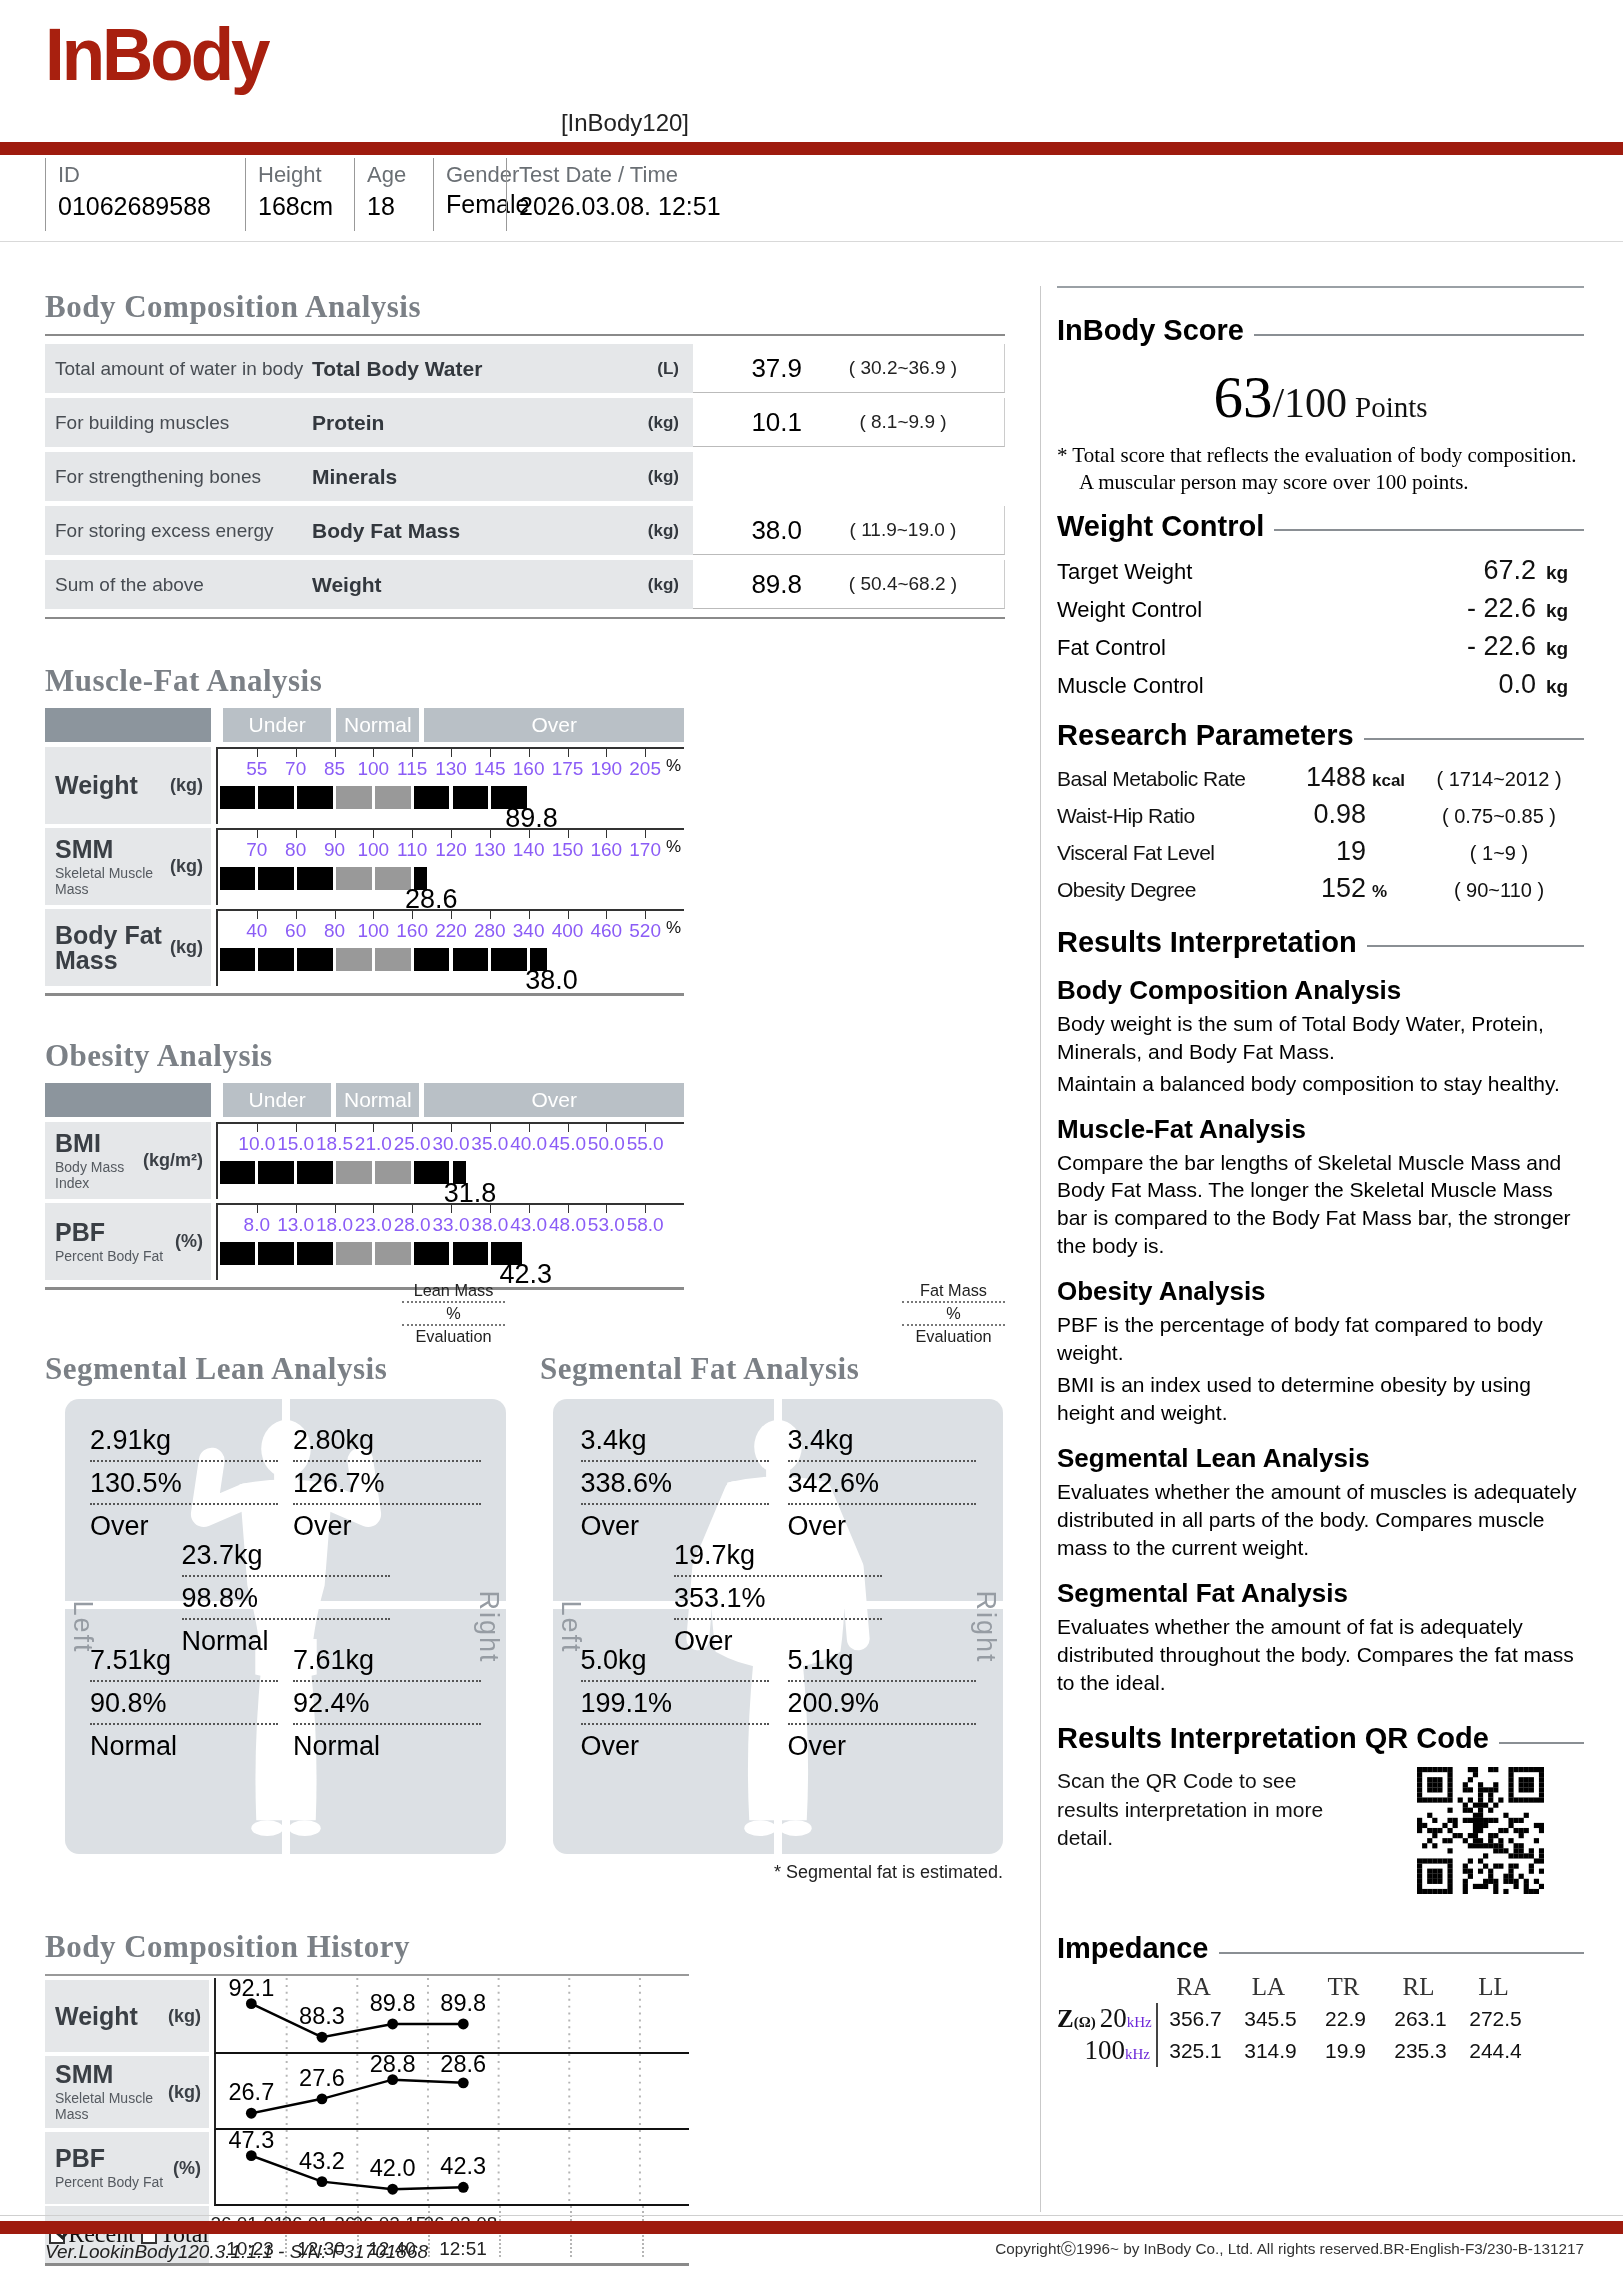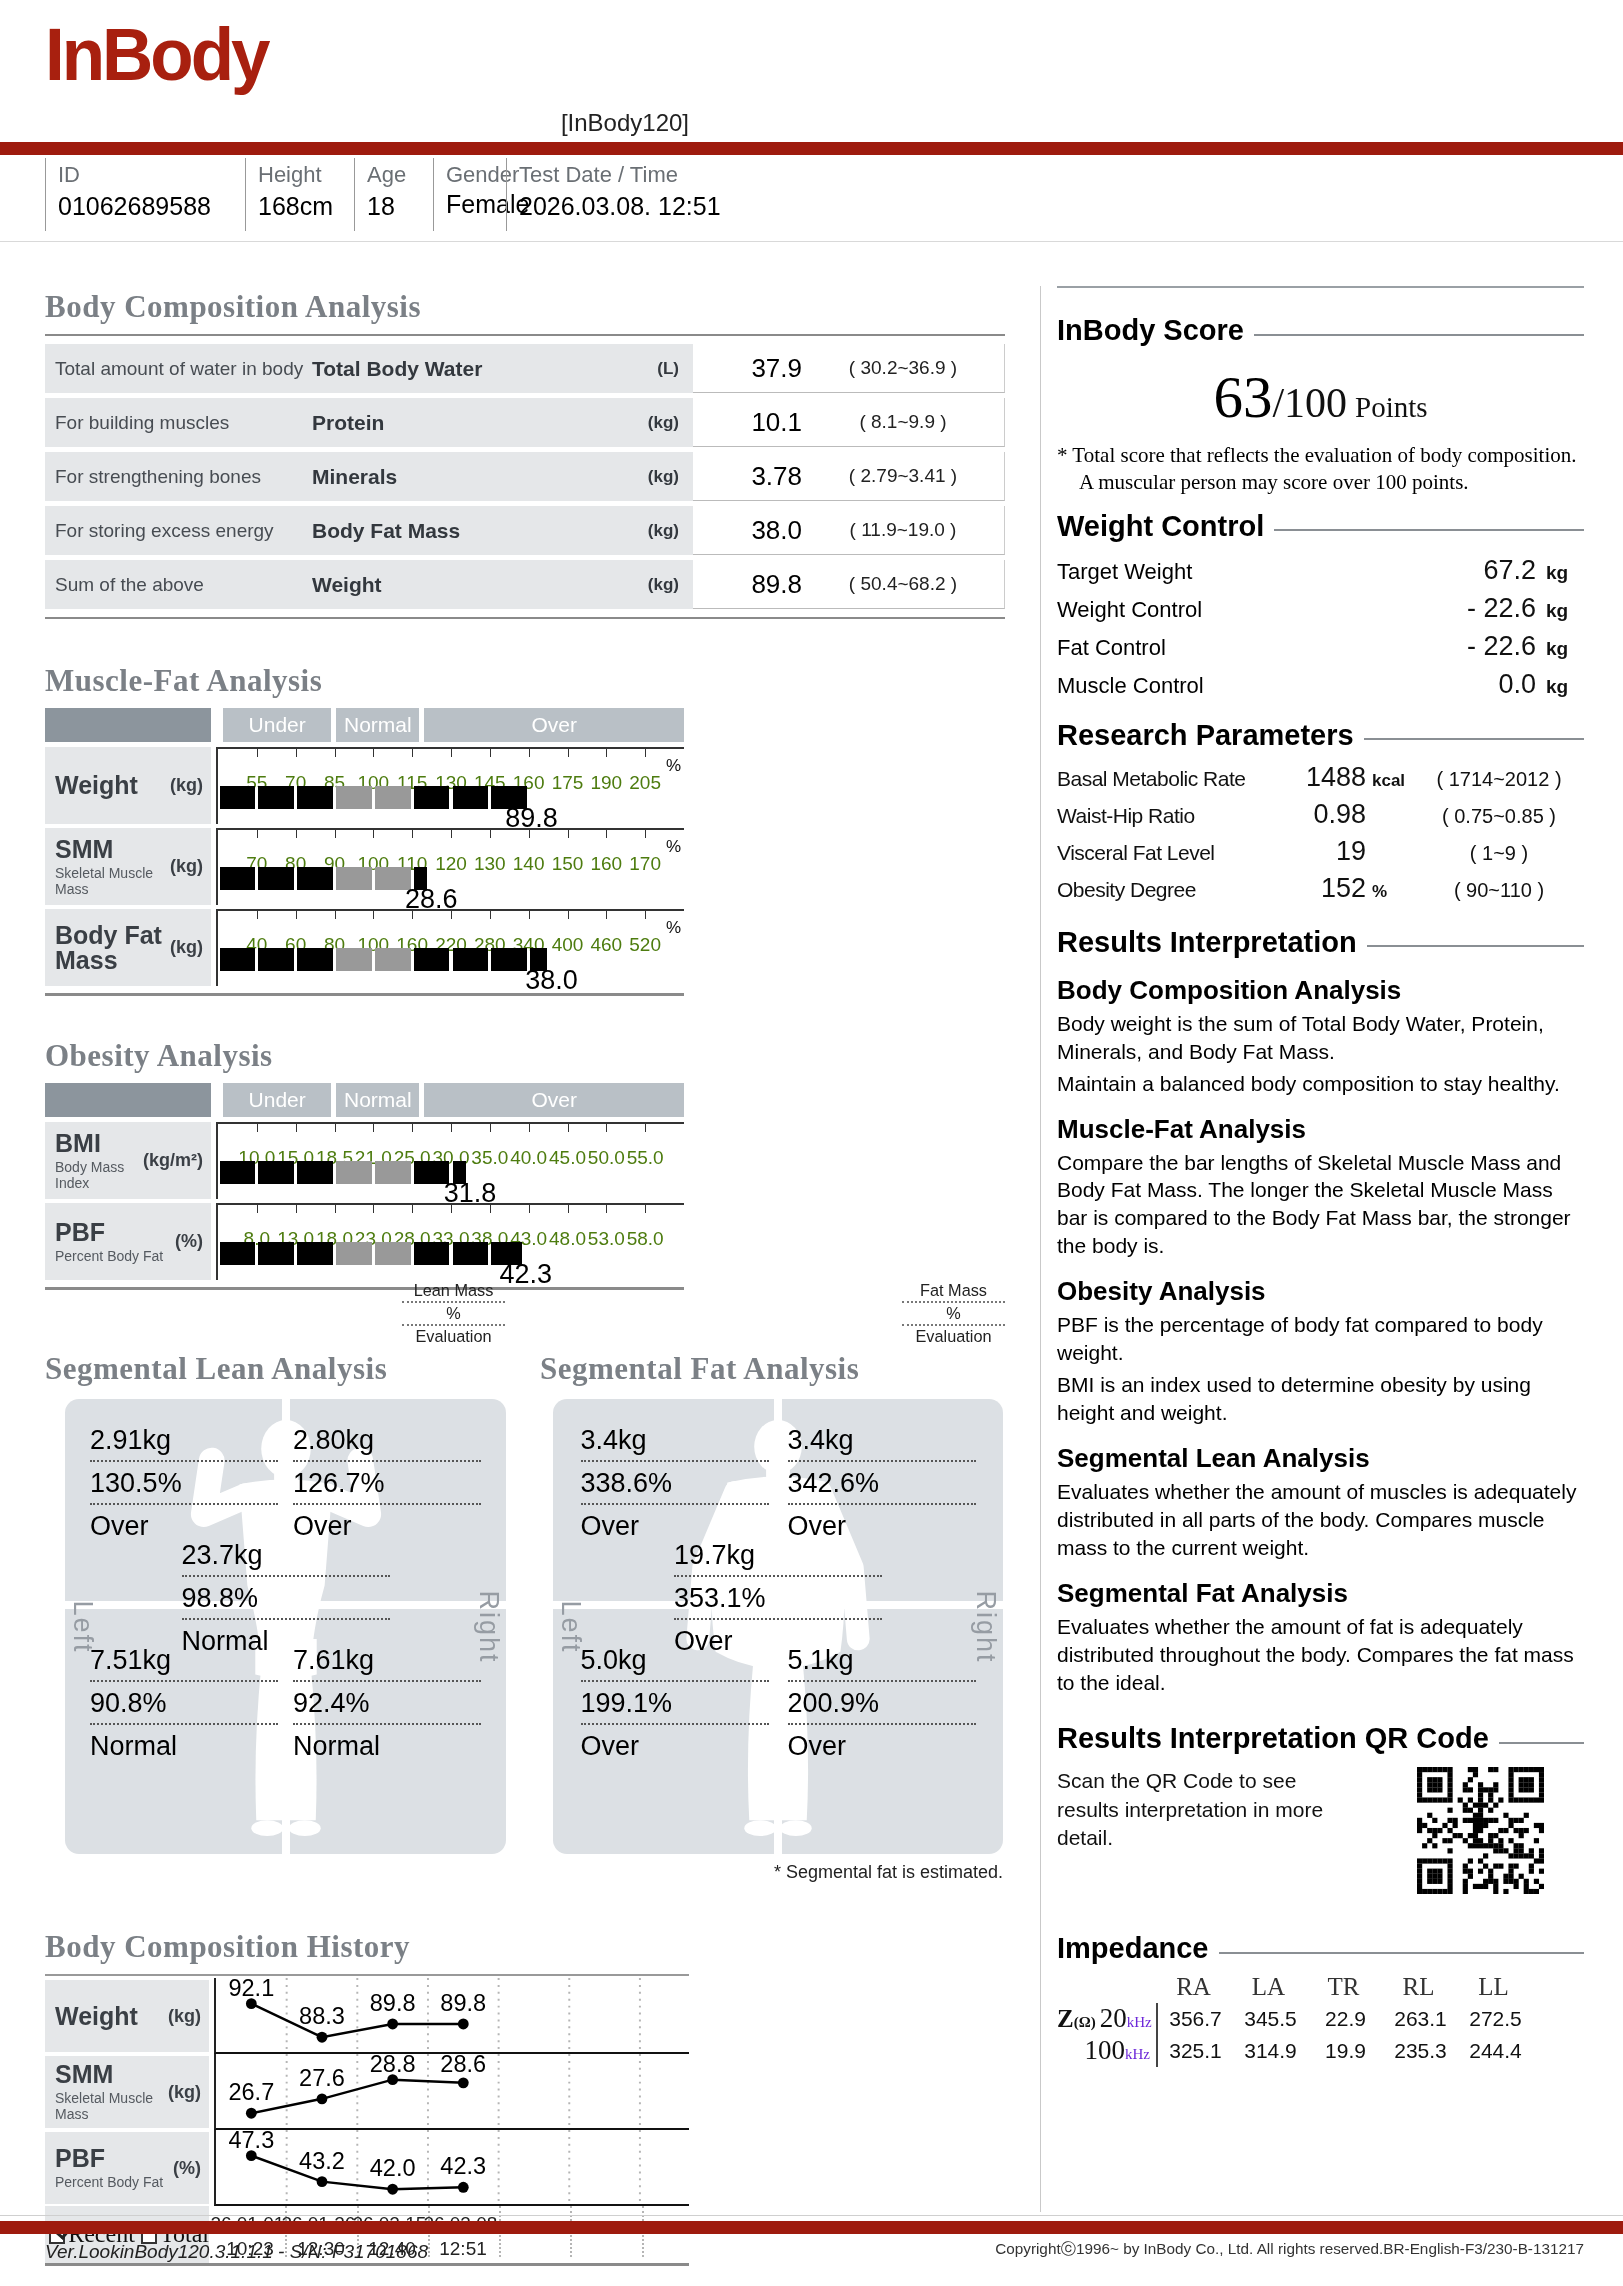--- a/index.html
+++ b/index.html
@@ -47,21 +47,21 @@
   .zones { flex:1; display:flex; gap:5px; }
   .zone { background:#B9C0C6; color:#fff; font-size:21px; display:flex; align-items:center; justify-content:center; }
   .zone.z0{ width:23.5%; } .zone.z1{ width:18%; } .zone.z2{ flex:1; }
   .mf-row { display:flex; margin-bottom:4px; height:77px; }
   .mf-label { width:166px; margin-right:5px; background:#E5E7E9; display:flex; justify-content:space-between; align-items:center; padding:0 8px 0 10px; }
   .mf-name { font-size:25px; font-weight:bold; color:#3a3f45; line-height:1.0; }
   .mf-sub { font-size:14px; color:#555a60; margin-top:3px; }
   .mf-unit { font-size:18px; font-weight:bold; color:#3a3f45; white-space:nowrap; }
   .sb { position:relative; flex:1; border-top:2px solid #333; border-left:2px solid #333; }
   .sb-tick { position:absolute; top:0; width:1px; height:8px; background:#333; }
-  .sb-num { position:absolute; top:23px; transform:translateX(-50%); font-size:19px; color:#4d7c0f; }
+  .sb-num { position:absolute; top:9px; transform:translateX(-50%); font-size:19px; color:#8b5cf6; }
   .sb-suffix { position:absolute; top:7px; right:3px; font-size:17px; color:#111; }
   .sb-seg { position:absolute; top:37px; height:23px; background:#000; }
   .sb-seg.normal { background:#999; }
   .sb-value { position:absolute; top:54px; transform:translateX(-45%); font-size:27px; color:#000; }
 
   
   .seg-row { margin-top:-10px; display:flex; width:960px; }
   .seg { width:460px; }
   .seg.fat { width:465px; margin-left:35px; }
   .seg-legend { width:103px; margin-left:auto; text-align:center; font-size:16.3px; color:#222; }
@@ -210,24 +210,20 @@
               <div class="bca-valbox">
                 <div class="bca-value">10.1</div>
                 <div class="bca-range">(   8.1~9.9   )</div>
               </div>
             </div>
             <div class="bca-row">
               <div class="bca-gray">
                 <div class="bca-desc">For strengthening bones</div>
                 <div class="bca-name">Minerals</div>
                 <div class="bca-unit">(kg)</div>
-              </div>
-              <div class="bca-valbox">
-                <div class="bca-value">3.78</div>
-                <div class="bca-range">(   2.79~3.41   )</div>
               </div>
             </div>
             <div class="bca-row">
               <div class="bca-gray">
                 <div class="bca-desc">For storing excess energy</div>
                 <div class="bca-name">Body Fat Mass</div>
                 <div class="bca-unit">(kg)</div>
               </div>
               <div class="bca-valbox">
                 <div class="bca-value">38.0</div>

